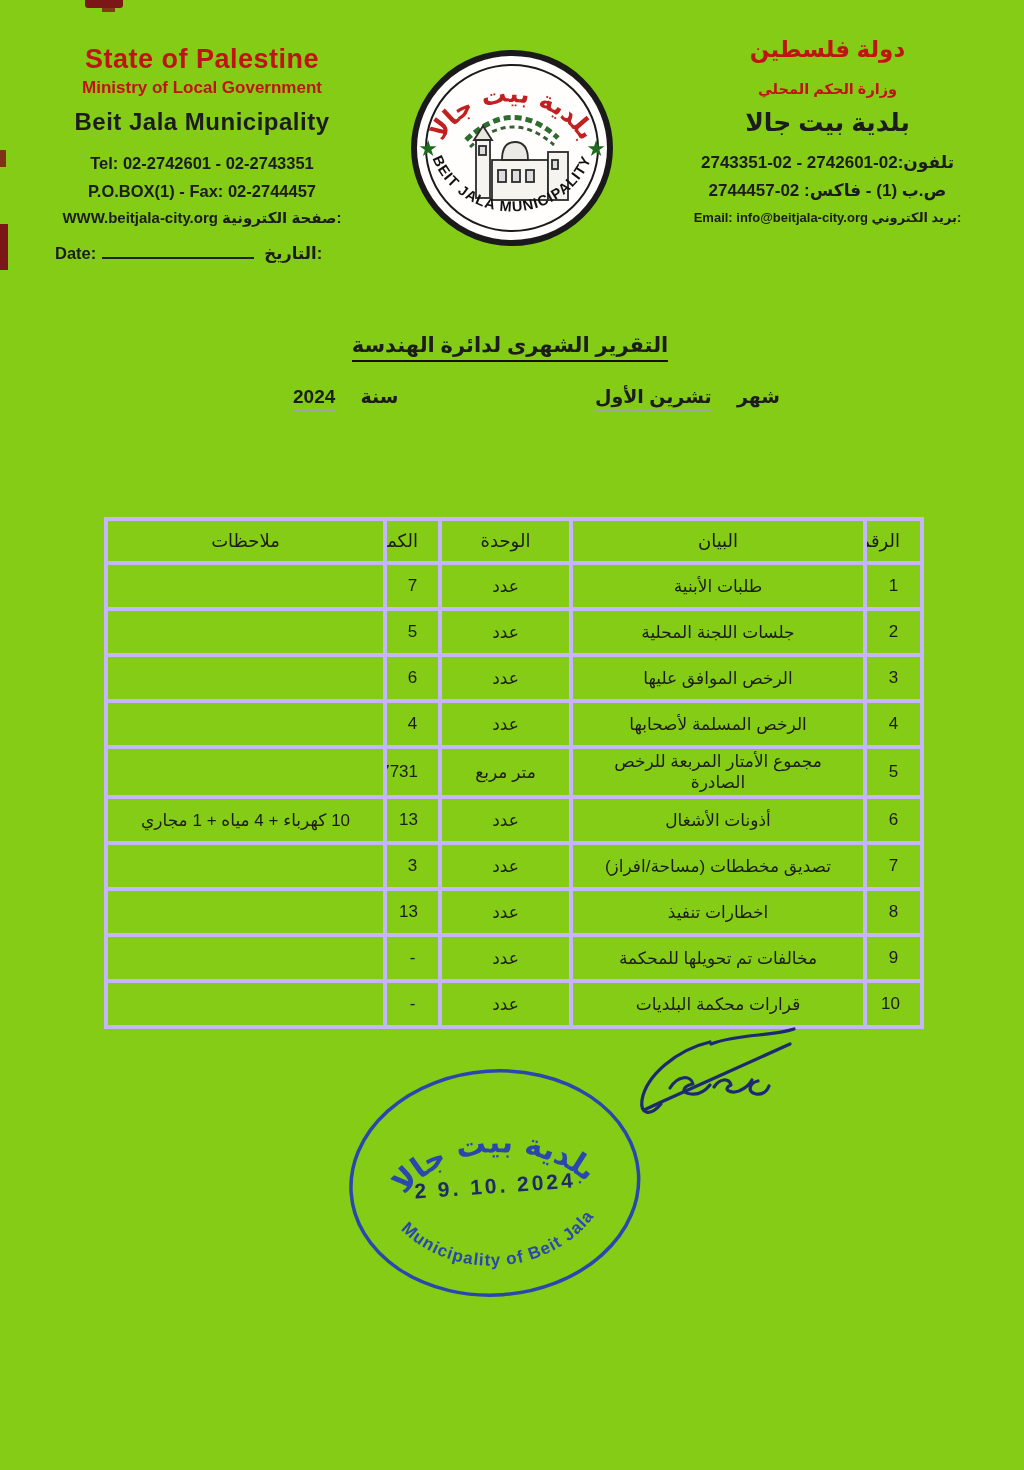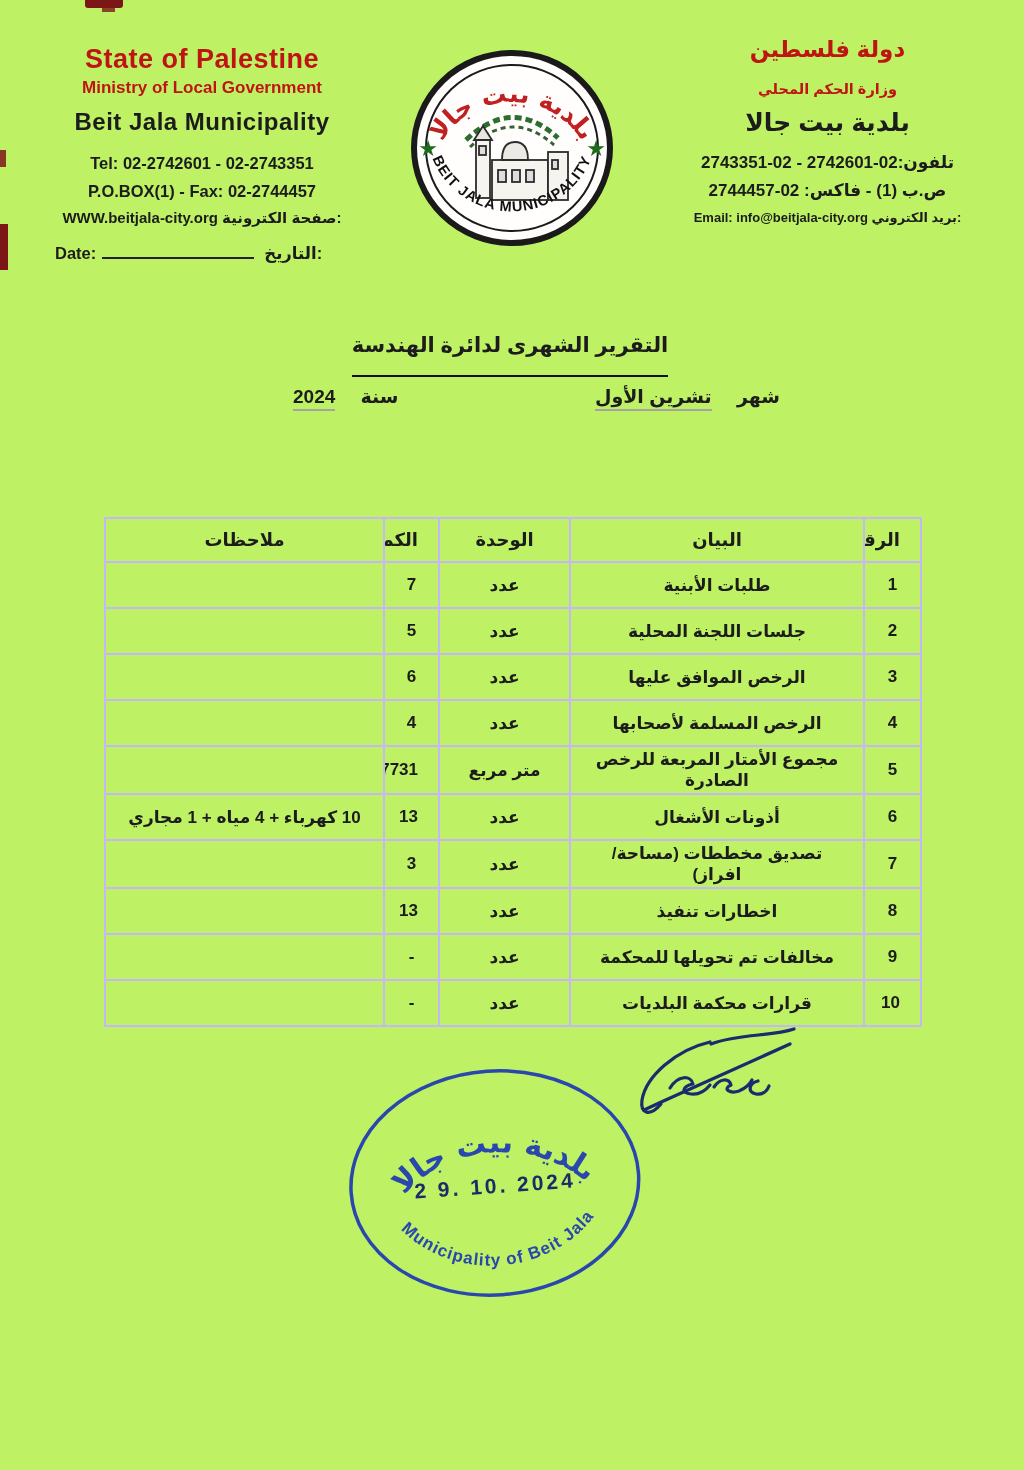--- a/index.html
+++ b/index.html
@@ -1,19 +1,19 @@
 <!DOCTYPE html>
 <html lang="ar"><head>
 <meta charset="utf-8">
 <style>
   * { margin:0; padding:0; box-sizing:border-box; }
   body { background:#e8e8e8; font-family:"Liberation Sans","DejaVu Sans",sans-serif; }
   .page {
     position:relative; width:1024px; height:1470px; margin:0 auto;
-    background:#bef264; color:#1c1c1c; overflow:hidden;
+    background:#84cc16; color:#1c1c1c; overflow:hidden;
   }
   .red { color:#bf1414; }
 
   
   .hdr-left {
     position:absolute; left:42px; top:44px; width:320px; text-align:center;
   }
   .hdr-left .state    { font-size:27px; font-weight:bold; letter-spacing:.5px; }
   .hdr-left .ministry { font-size:17px; font-weight:bold; margin-top:3px; }
   .hdr-left .muni     { font-size:24px; font-weight:bold; margin-top:10px; letter-spacing:.5px; }
@@ -37,35 +37,35 @@
   
   .refline { position:absolute; top:240px; left:0; width:1024px; height:30px; font-weight:bold; font-size:16.5px;text-align:center; }
   .date-group { position:absolute; left:55px; top:4px; white-space:nowrap; }
   .ref-group  { position:absolute; left:668px; top:0; white-space:nowrap; }
   .blank { display:inline-block; border-bottom:2px solid #222; height:15px; vertical-align:baseline; }
   .blank.date-blank { width:152px; margin:0 10px 0 6px; }
   .blank.ref-blank  { width:198px; margin:0 8px 0 6px; }
 
   
   .doc-title { position:absolute; top:333px; left:0; width:1020px; text-align:center; }
-  .doc-title span { font-size:21px; font-weight:bold; border-bottom:2.5px solid #111; padding-bottom:19px; }
+  .doc-title span { font-size:21px; font-weight:bold; border-bottom:2.5px solid #111; padding-bottom:4px; }
   .month-line { position:absolute; top:385px; left:0; width:1024px; height:30px; font-size:19px; font-weight:bold; }
   .month-group { position:absolute; right:244px; direction:rtl; white-space:nowrap; }
   .year-group  { position:absolute; left:293px;  direction:rtl; white-space:nowrap; }
   .u { border-bottom:2px solid #a3a3a3; padding-bottom:2px; }
   .month-group .lbl, .year-group .lbl { margin-left:20px; }
 
   
   table.report {
     position:absolute; left:104px; top:517px; width:816px;
     border-collapse:collapse; table-layout:fixed; direction:rtl;
   }
   table.report td, table.report th {
-    border:2px solid #c4b5fd; text-align:center; vertical-align:middle;
-    font-weight:bold; padding:2px 20px; overflow:hidden;
+    border:4px solid #c4b5fd; text-align:center; vertical-align:middle;
+    font-weight:normal; padding:2px 20px; overflow:hidden;
   }
   table.report th { height:44px; font-size:18px; }
   table.report td { height:46px; font-size:17px; }
   td.c-unit { font-size:15.5px; }
   td.c-notes { font-size:16.5px; }
 
   
   .stamp { position:absolute; left:345px; top:1066px; transform:rotate(-4deg); }
   .signature { position:absolute; left:598px; top:1024px; }
 

